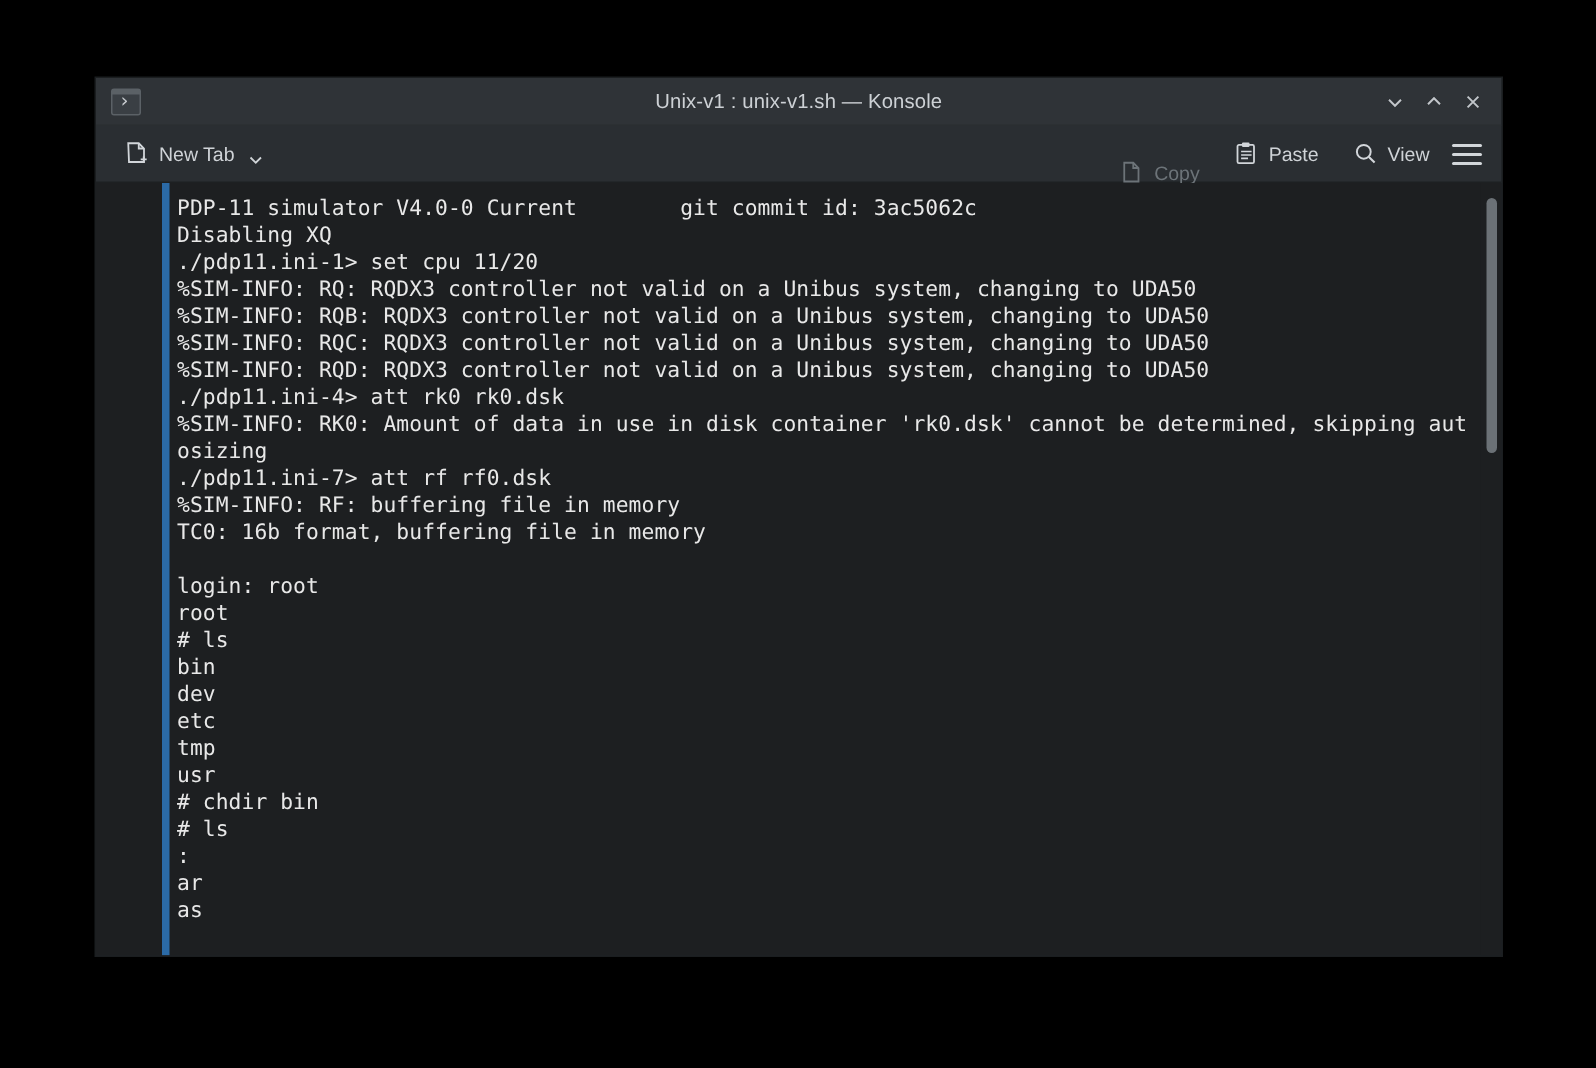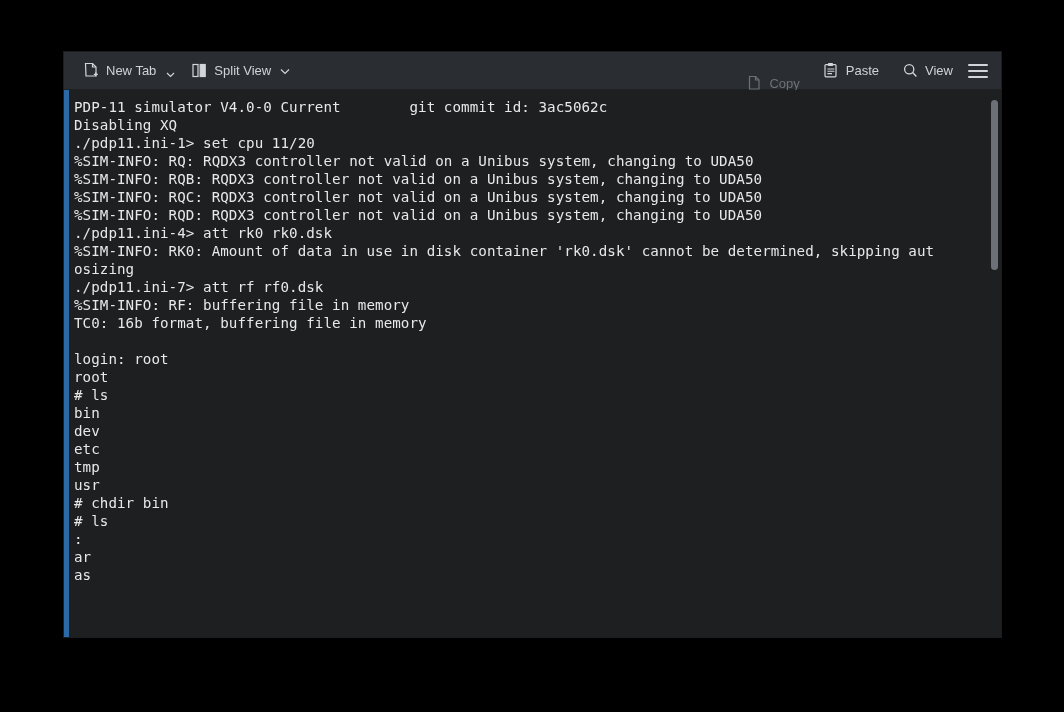--- a/index.html
+++ b/index.html
@@ -102,20 +102,21 @@
   }
   .hamburger i { display: block; height: 2px; background: #d2d6da; border-radius: 1px; }
 
   
   .term-wrap {
     flex: 1 1 auto;
     position: relative;
     background: #1d1f21;
     display: flex;
     overflow: hidden;
+    padding-left: 44px;
   }
   .accent-bar {
     width: 5px; flex: 0 0 5px;
     background: #2b6aa6;
   }
   .term {
     flex: 1 1 auto;
     position: relative;
     padding: 8px 0 0 5px;
     font-family: "DejaVu Sans Mono", "Liberation Mono", monospace;
@@ -140,53 +141,60 @@
     border-radius: 4px;
   }
 </style>
 </head>
 <body>
 
 <div id="root">
 
   <div class="window">
 
+    <div class="titlebar" style="background: rgb(47, 51, 55);">
+      <div class="win-icon"></div>
+      <div class="title-text">Unix-v1 : unix-v1.sh — Konsole</div>
+      <div class="win-btns">
+        <div class="win-btn">
+          <svg width="14" height="14" viewBox="0 0 14 14">
+              <path d="M3 5.5 L7 9.5 L11 5.5" fill="none" stroke="currentColor" stroke-width="1.3"></path>
+            </svg>
+        </div>
+        <div class="win-btn">
+          <svg width="14" height="14" viewBox="0 0 14 14">
+              <path d="M3 8.5 L7 4.5 L11 8.5" fill="none" stroke="currentColor" stroke-width="1.3"></path>
+            </svg>
+        </div>
+        <div class="win-btn">
+          <svg width="14" height="14" viewBox="0 0 14 14">
+              <path d="M3.4 3.4 L10.6 10.6 M10.6 3.4 L3.4 10.6" fill="none" stroke="currentColor" stroke-width="1.3"></path>
+            </svg>
+        </div>
+      </div>
+    </div>
 
     <div class="toolbar" style="background: rgb(42, 46, 50);">
 
       <div class="tb-item">
         <span class="ico">
           <svg width="17" height="17" viewBox="0 0 17 17">
             <path d="M2.5 1.5 h7 l3.5 3.5 v9 h-10 z" fill="none" stroke="#d2d6da" stroke-width="1.2"></path>
             <path d="M9.5 1.5 v3.5 h3.5" fill="none" stroke="#d2d6da" stroke-width="1.2"></path>
             <path d="M10.8 12.3 h4 M12.8 10.3 v4" fill="none" stroke="#d2d6da" stroke-width="1.2"></path>
           </svg>
         </span>
         <span>New Tab</span>
         <span class="tb-caret">
           <svg width="11" height="11" viewBox="0 0 11 11" style="margin-top:7px">
               <path d="M2 4 L5.5 7.5 L9 4" fill="none" stroke="currentColor" stroke-width="1.2"></path>
             </svg>
         </span>
       </div>
 
-      <div class="tb-item">
-        <span class="ico">
-          <svg width="17" height="17" viewBox="0 0 17 17">
-            <rect x="2" y="2.5" width="5" height="12" fill="none" stroke="#d2d6da" stroke-width="1.2"></rect>
-            <rect x="9.2" y="2.5" width="5" height="12" fill="#d2d6da" stroke="#d2d6da" stroke-width="1.2"></rect>
-          </svg>
-        </span>
-        <span>Split View</span>
-        <span class="tb-caret">
-          <svg width="12" height="12" viewBox="0 0 12 12">
-              <path d="M2 4.5 L6 8.5 L10 4.5" fill="none" stroke="currentColor" stroke-width="1.2"></path>
-            </svg>
-        </span>
-      </div>
 
       <div class="tb-spacer"></div>
 
       <div class="tb-item disabled">
         <span class="ico">
           <svg width="17" height="17" viewBox="0 0 17 17">
             <path d="M3.5 1.5 h6 l3.5 3.5 v9 h-9.5 z" fill="none" stroke="#6c7378" stroke-width="1.2"></path>
             <path d="M9.5 1.5 v3.5 h3.5" fill="none" stroke="#6c7378" stroke-width="1.2"></path>
           </svg>
         </span>

